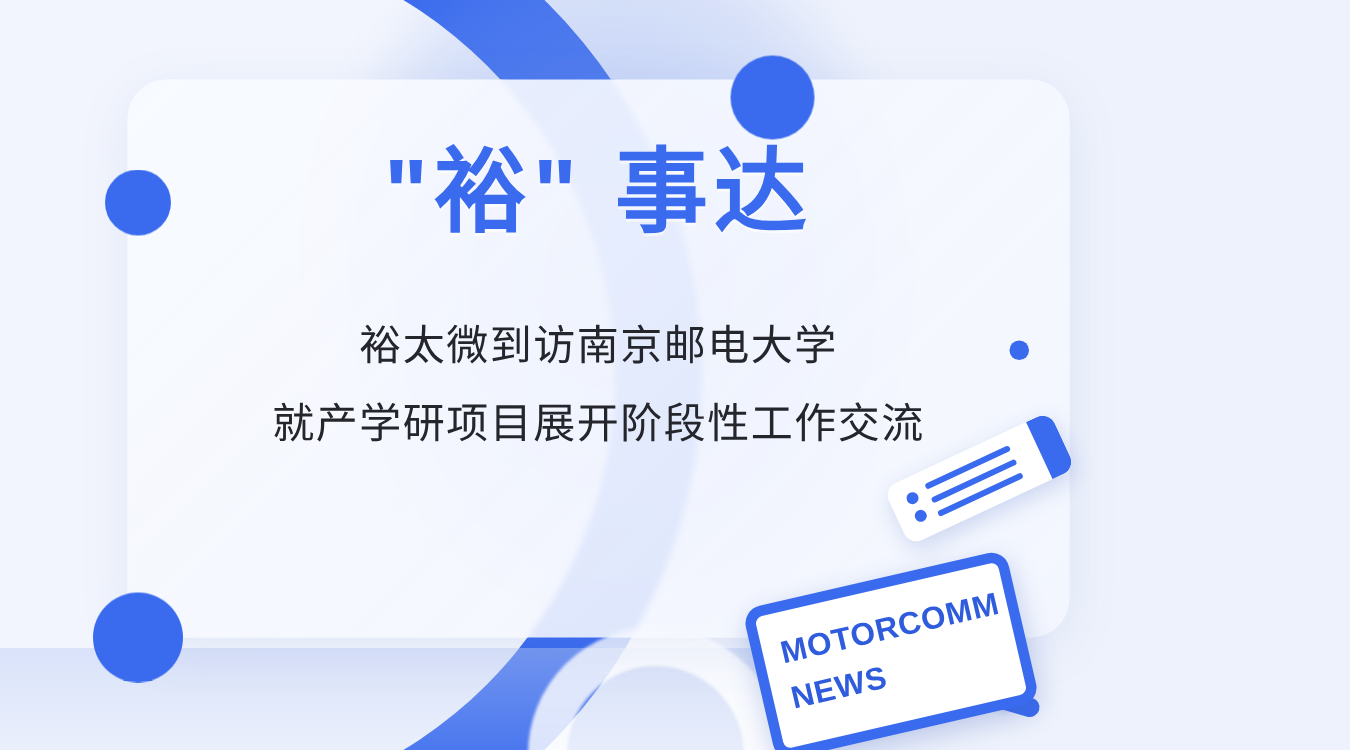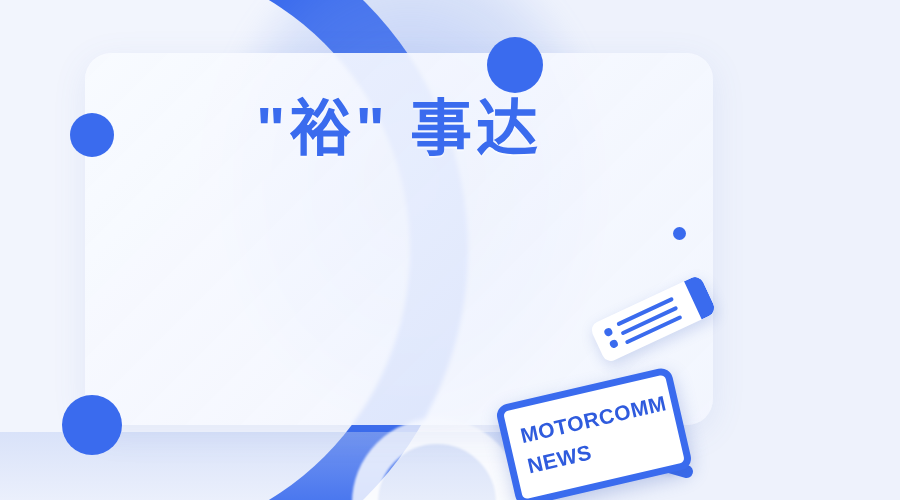--- a/index.html
+++ b/index.html
@@ -270,20 +270,24 @@
 
   <div class="main-card"></div>
 
   <div class="dot dot-top-right"></div>
   <div class="dot dot-mid-left"></div>
   <div class="dot dot-bottom-left"></div>
   <div class="dot dot-small"></div>
 
   <div class="headline">"裕" 事达</div>
 
+  <div class="subtitle">
+    <div>裕太微到访南京邮电大学</div>
+    <div>就产学研项目展开阶段性工作交流</div>
+  </div>
 
   <div class="doc-card">
     <div class="doc-body">
       <span class="doc-bullet b1"></span>
       <span class="doc-bullet b2"></span>
       <span class="doc-line l1"></span>
       <span class="doc-line l2"></span>
       <span class="doc-line l3"></span>
       <span class="doc-cap"></span>
     </div>

